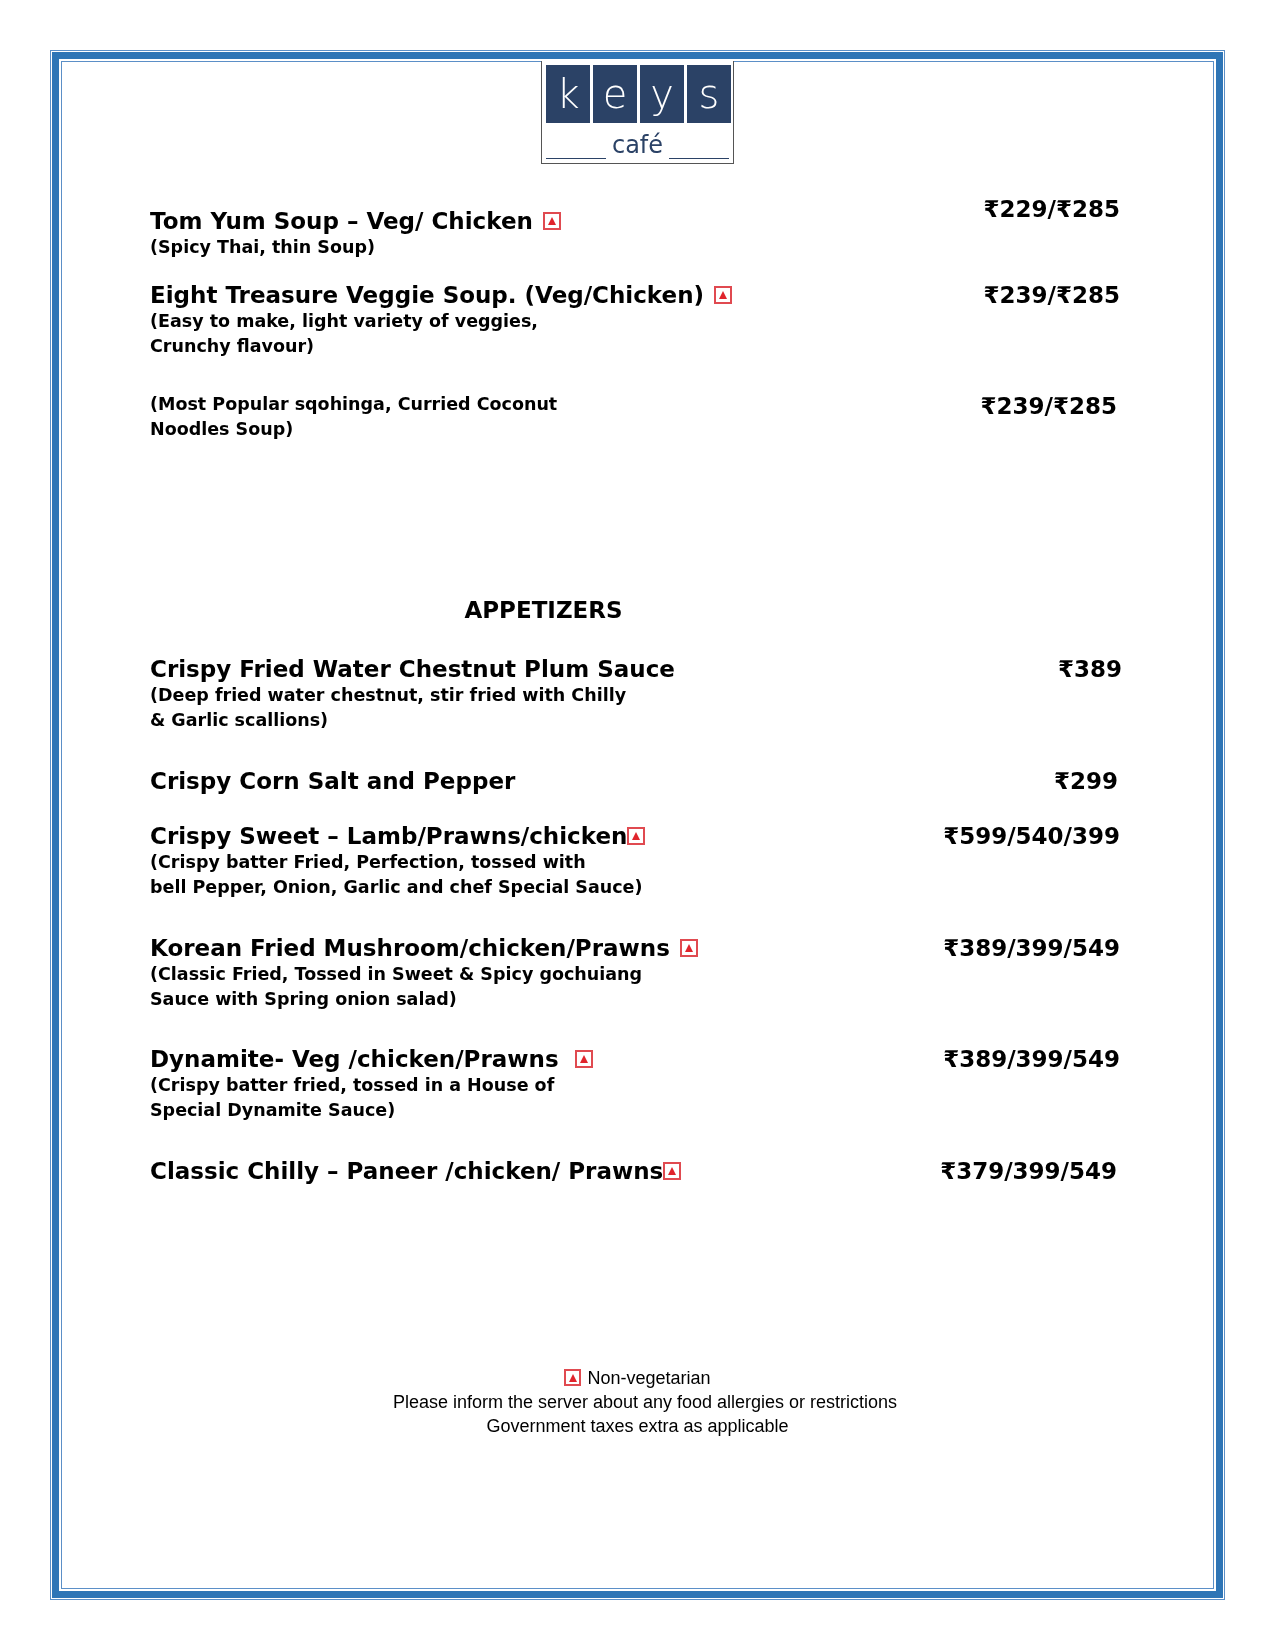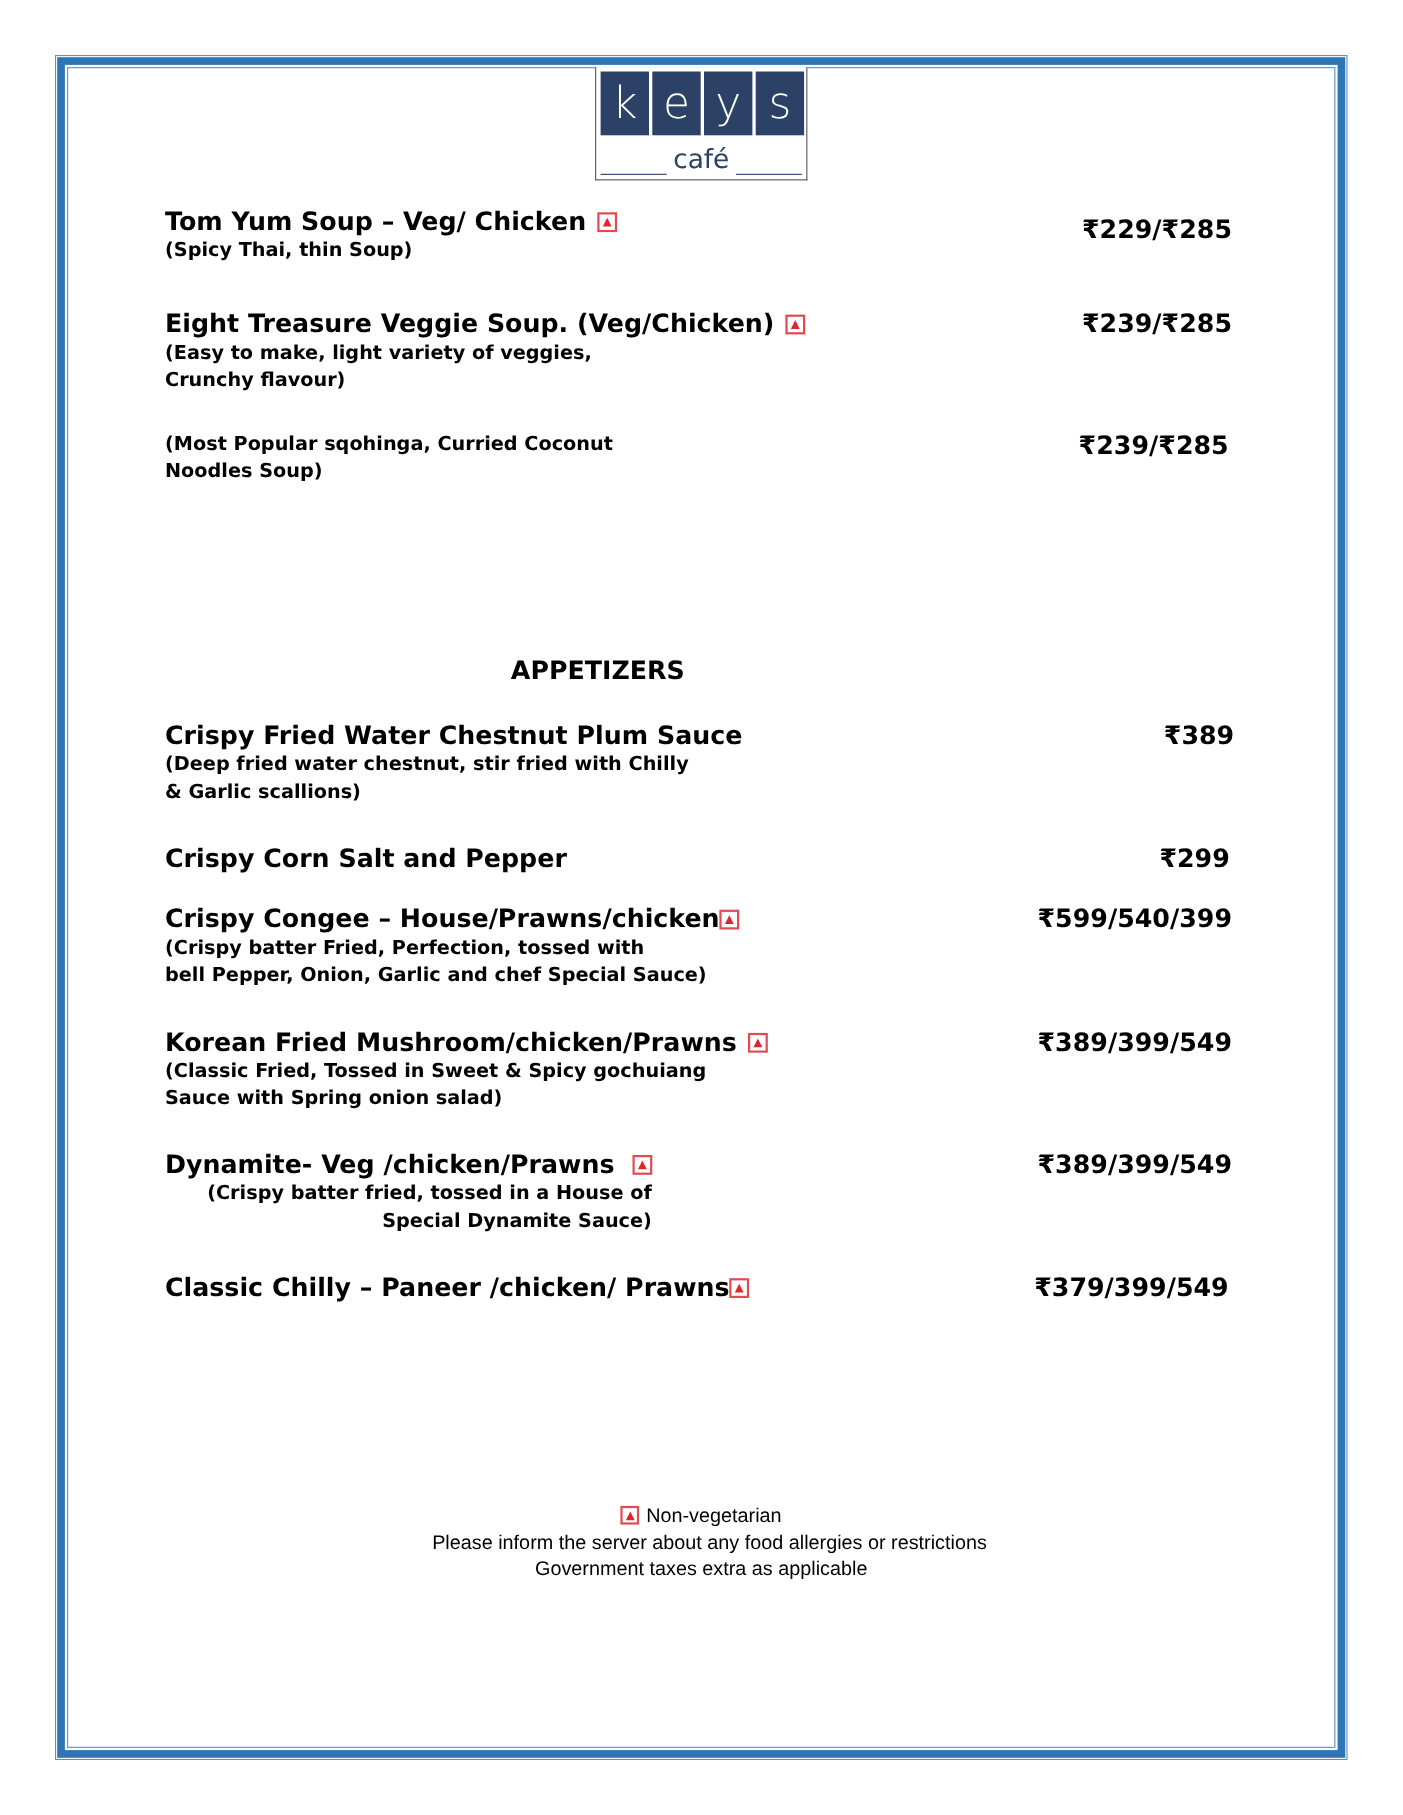--- a/index.html
+++ b/index.html
@@ -38,21 +38,21 @@
     <div class="logo-letter">y</div>
     <div class="logo-letter">s</div>
   </div>
   <div class="logo-sub">
     <span class="logo-line"></span>
     <span class="logo-cafe">café</span>
     <span class="logo-line"></span>
   </div>
 </div>
 
-<div class="item" style="top:188px;">
+<div class="item" style="top:207px;">
   <div class="item-title">
       <span>Tom Yum Soup – Veg/ Chicken</span>
       <span class="nv"></span>
     </div>
   <div class="item-desc">(Spicy Thai, thin Soup)</div>
 </div>
 <div class="price" style="right:155px; top:195px;">₹229/₹285</div>
 
 <div class="item" style="top:281px;">
   <div class="item-title">
@@ -83,39 +83,39 @@
 
 <div class="item" style="top:767px;">
   <div class="item-title">
       <span>Crispy Corn Salt and Pepper</span>
     </div>
 </div>
 <div class="price" style="right:157px; top:767px;">₹299</div>
 
 <div class="item" style="top:822px;">
   <div class="item-title">
-      <span>Crispy Congee – House/Prawns/chicken</span>
+      <span>Crispy Sweet – Lamb/Prawns/chicken</span>
       <span class="nv tight"></span>
     </div>
   <div class="item-desc">(Crispy batter Fried, Perfection, tossed with
 bell Pepper, Onion, Garlic and chef Special Sauce)</div>
 </div>
 <div class="price" style="right:155px; top:822px;">₹599/540/399</div>
 
 <div class="item" style="top:934px;">
   <div class="item-title">
       <span>Korean Fried Mushroom/chicken/Prawns</span>
       <span class="nv"></span>
     </div>
   <div class="item-desc">(Classic Fried, Tossed in Sweet &amp; Spicy gochuiang
 Sauce with Spring onion salad)</div>
 </div>
 <div class="price" style="right:155px; top:934px;">₹389/399/549</div>
 
-<div class="item" style="top:1045px;text-align:right;">
+<div class="item" style="top:1045px;">
   <div class="item-title">
       <span>Dynamite- Veg /chicken/Prawns</span>
       <span class="nv" style="margin-left:16px;"></span>
     </div>
   <div class="item-desc">(Crispy batter fried, tossed in a House of
 Special Dynamite Sauce)</div>
 </div>
 <div class="price" style="right:155px; top:1045px;">₹389/399/549</div>
 
 <div class="item" style="top:1157px;">

